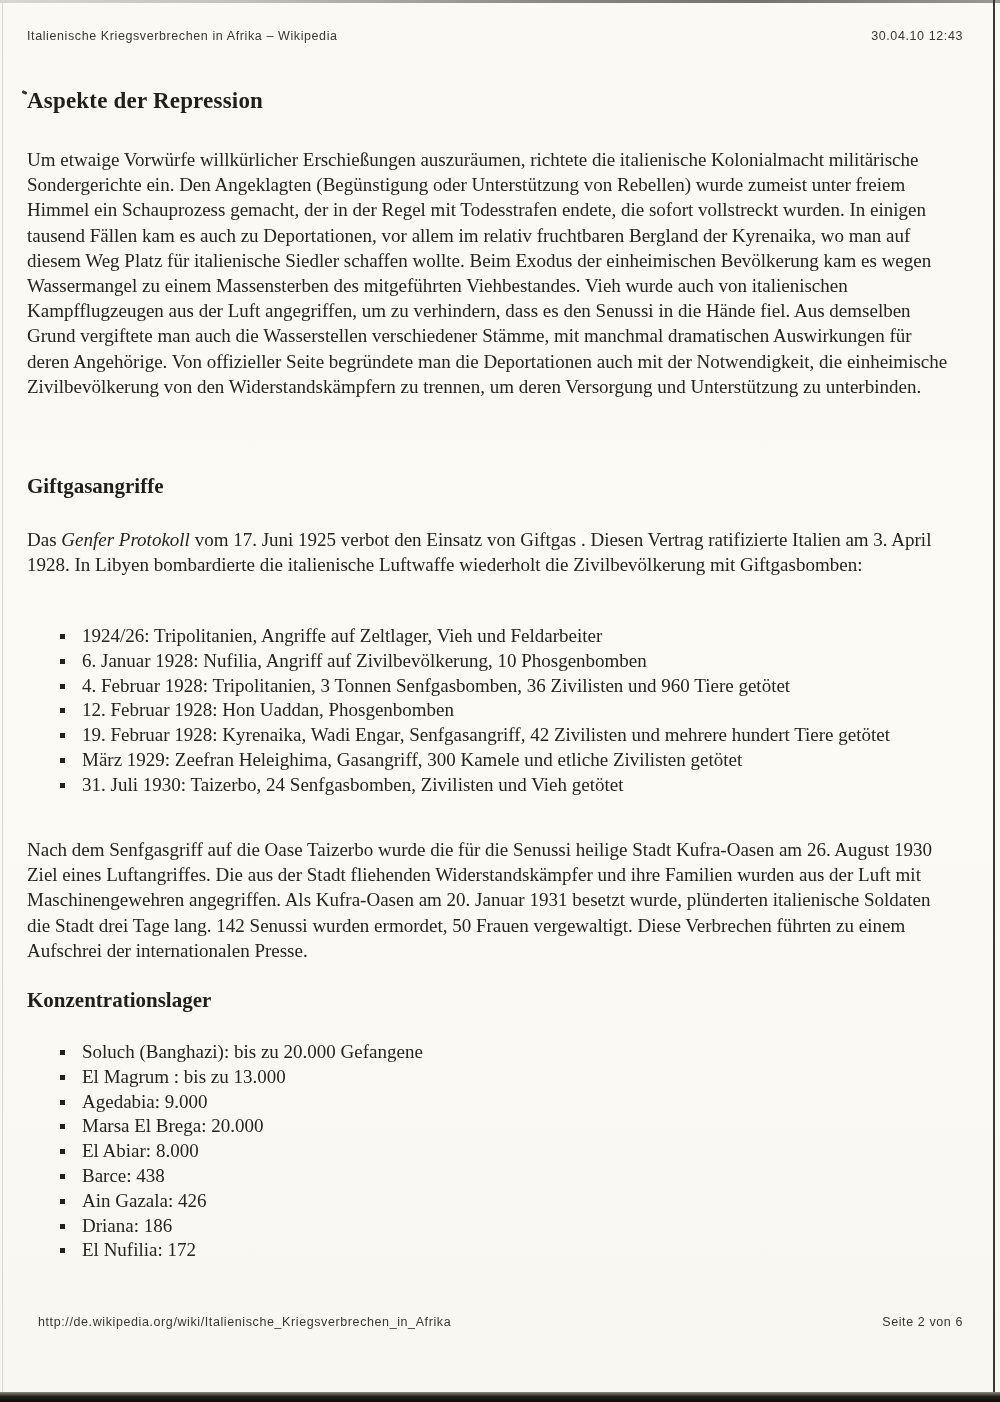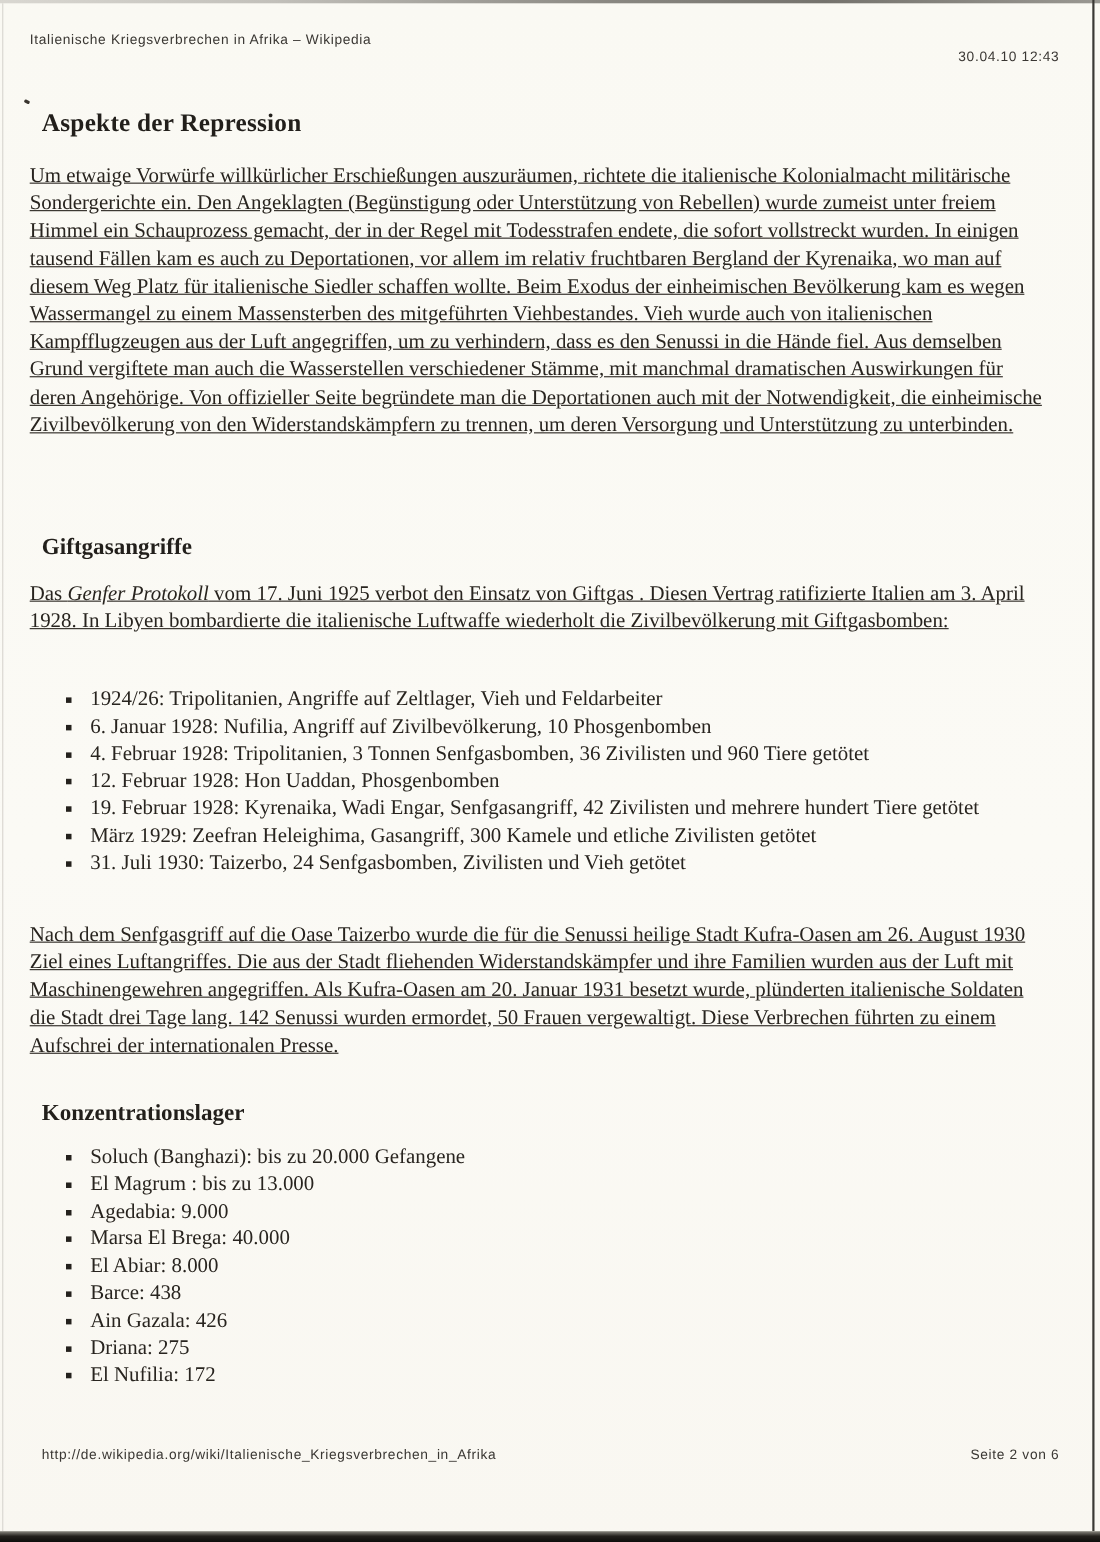--- a/index.html
+++ b/index.html
@@ -41,34 +41,33 @@
   
   .meta-text {
     position: absolute;
     font-family: "Liberation Sans", "DejaVu Sans", sans-serif;
     font-size: 12.5px;
     letter-spacing: 0.6px;
     color: #3a3733;
     white-space: nowrap;
   }
   .header-left  { left: 27px;  top: 29px; }
-  .header-right { right: 37px; top: 44px; }
+  .header-right { right: 37px; top: 29px; }
   .footer-left  { left: 27px;  top: 1315px; padding-left: 11px; }
   .footer-right { right: 37px; top: 1315px; }
   
-  h1, h2 { margin: 11px; position: absolute; left: 27px; font-weight: bold; color: #221f1b; }
+  h1, h2 { margin: 0; position: absolute; left: 27px; font-weight: bold; color: #221f1b; }
   h1 { top: 88px;  font-size: 23px; letter-spacing: 0.2px; }
   .h2-giftgas { top: 474px; font-size: 21px; }
   .h2-lager   { top: 988px; font-size: 21px; }
   
   .para {
     margin: 0; position: absolute; left: 27px; width: 923px;
     font-size: 19px; line-height: 25.2px; text-align: left;
     color: #28241f;
-    text-decoration: underline;
   }
   .para-repression { top: 147px; }
   .para-giftgas    { top: 527px; }
   .para-aftermath  { top: 837px; }
   .para i { font-style: italic; }
   
   ul.bullets {
     margin: 0; padding: 0; list-style: none;
     position: absolute; left: 27px; width: 928px;
     font-size: 19px; line-height: 24.8px; color: #28241f;
@@ -157,42 +156,42 @@
         <span>El Magrum : bis zu 13.000</span>
       </li>
 
       <li>
         <span class="sq"></span>
         <span>Agedabia: 9.000</span>
       </li>
 
       <li>
         <span class="sq"></span>
-        <span>Marsa El Brega: 40.000</span>
+        <span>Marsa El Brega: 20.000</span>
       </li>
 
       <li>
         <span class="sq"></span>
         <span>El Abiar: 8.000</span>
       </li>
 
 
       <li>
         <span class="sq"></span>
         <span>Barce: 438</span>
       </li>
 
       <li>
         <span class="sq"></span>
         <span>Ain Gazala: 426</span>
       </li>
 
       <li>
         <span class="sq"></span>
-        <span>Driana: 275</span>
+        <span>Driana: 186</span>
       </li>
 
       <li>
         <span class="sq"></span>
         <span>El Nufilia: 172</span>
       </li>
     </ul>
 
   <div class="meta-text footer-left">http://de.wikipedia.org/wiki/Italienische_Kriegsverbrechen_in_Afrika</div>
   <div class="meta-text footer-right">Seite 2 von 6</div>

